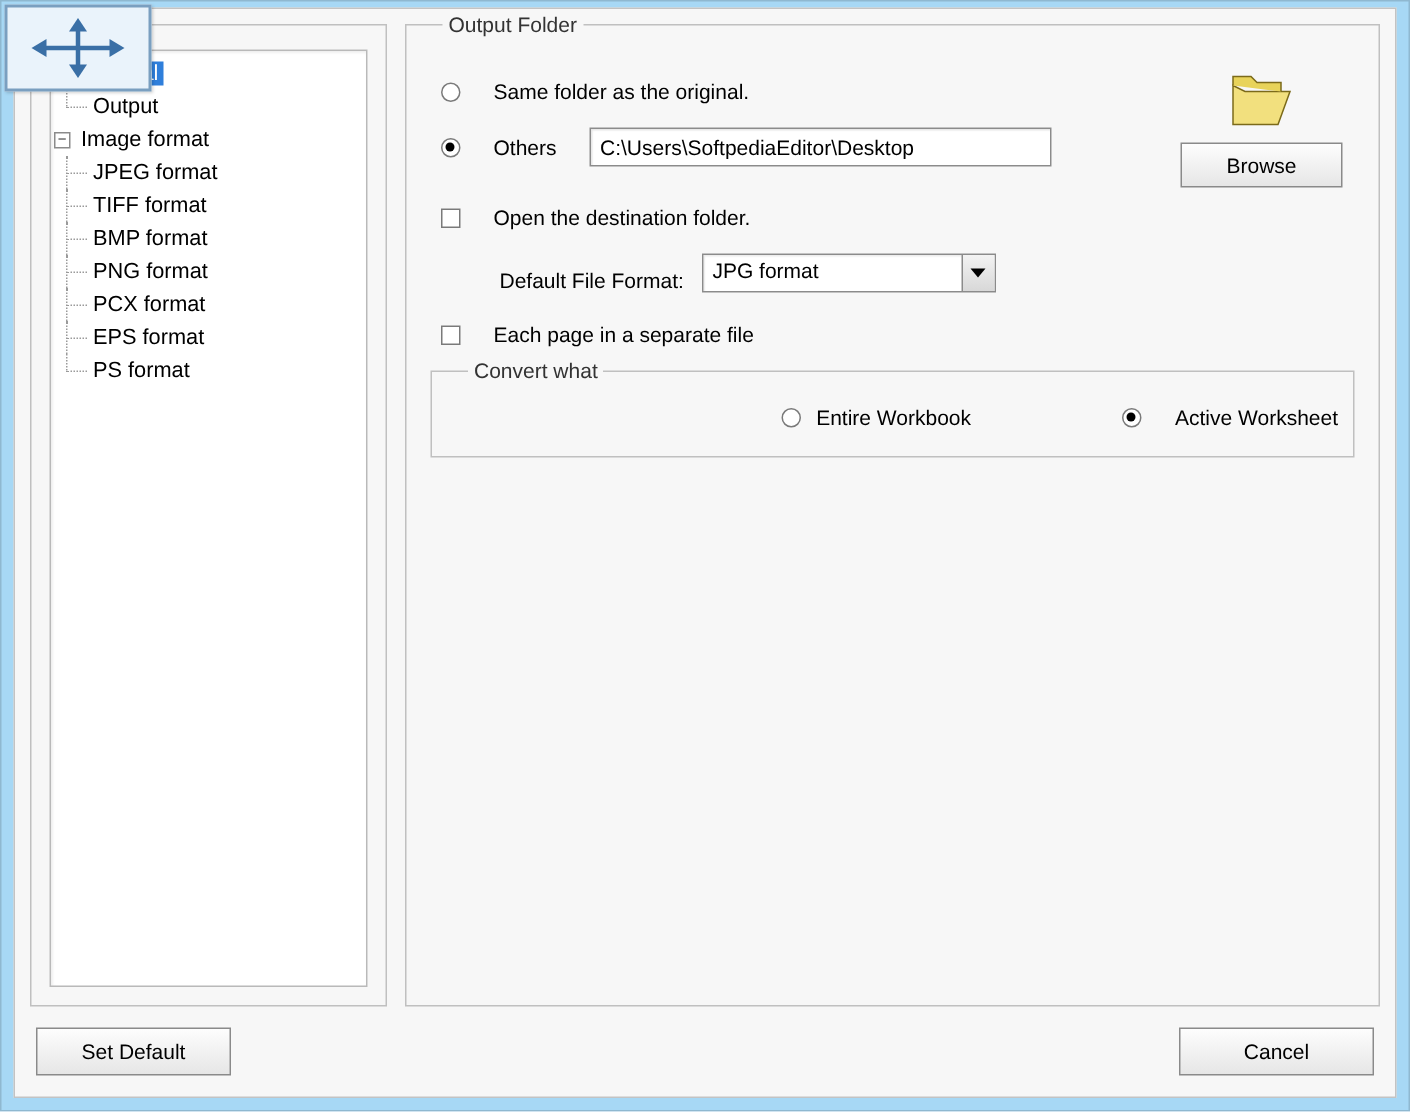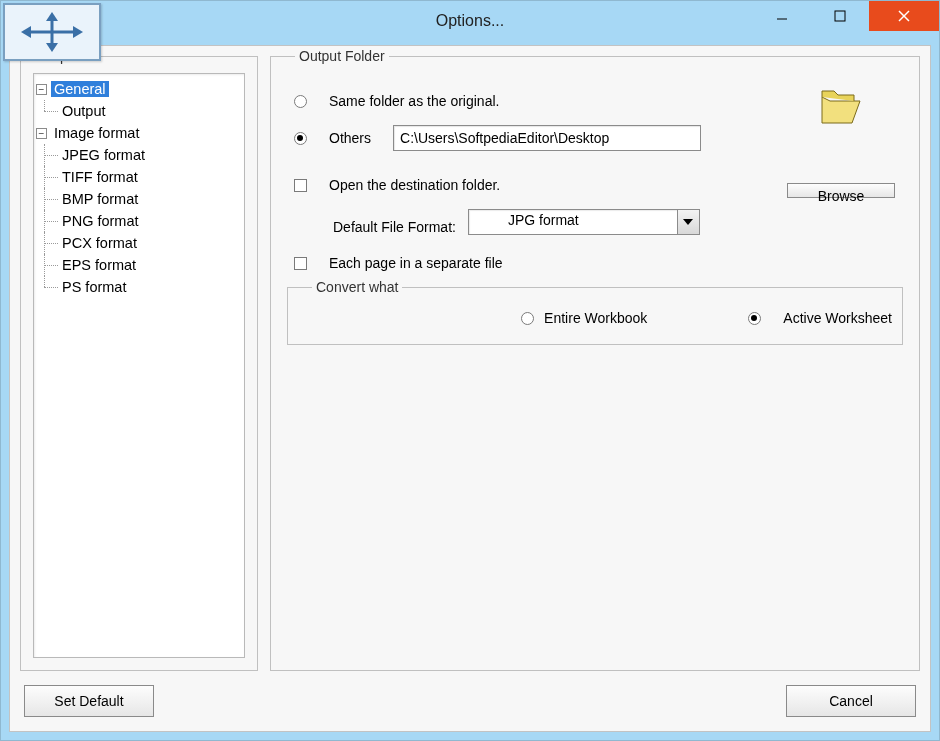--- a/index.html
+++ b/index.html
@@ -178,35 +178,34 @@
   .folder-icn {
     width: 50px; height: 44px;
   }
   .btn {
     border: 1px solid #8a8a8a;
     background: linear-gradient(#fdfdfd, #e6e6e6);
     font-family: inherit; font-size: 14px;
     cursor: pointer;
     padding: 4px 8px;
   }
-  .browse-btn { width: 108px; height: 15px; margin-top: 48px; }
+  .browse-btn { width: 108px; height: 30px; }
 
   .format-row {
     display: flex; align-items: flex-end;
     margin: 10px 0 10px 50px;
     gap: 12px;
   }
   .select-box {
     display: flex; align-items: stretch;
-    width: 232px; height: 26px;
+    width: 196px; height: 26px;
     border: 1px solid #8b8b8b;
     background: #fff;
     box-shadow: inset 1px 1px 1px rgba(0,0,0,0.08);
     cursor: pointer;
-    padding-left: 33px;
   }
   .select-text { flex: 1; padding: 2px 6px; }
   .select-btn {
     width: 22px;
     border-left: 1px solid #8b8b8b;
     background: linear-gradient(#f3f3f3,#d8d8d8);
     display: flex; align-items: center; justify-content: center;
   }
   .tri-down {
     width: 0; height: 0;
@@ -260,41 +259,20 @@
       </g>
       <g fill="#3a6fa6">
         <polygon points="33,0 27,9 39,9"></polygon>
         <polygon points="33,40 27,31 39,31"></polygon>
         <polygon points="2,20 12,14 12,26"></polygon>
         <polygon points="64,20 54,14 54,26"></polygon>
       </g>
     </svg>
   </div>
 
-  <div class="titlebar">
-    <div class="titlebar-title">Options...</div>
-    <div class="titlebar-buttons">
-      <div class="tb-btn minimize">
-        <svg width="14" height="14">
-            <line class="tb-glyph" x1="2" y1="10" x2="12" y2="10"></line>
-          </svg>
-      </div>
-      <div class="tb-btn maximize">
-        <svg width="14" height="14">
-            <rect class="tb-glyph" x="2" y="2" width="10" height="10"></rect>
-          </svg>
-      </div>
-      <div class="tb-btn close">
-        <svg width="14" height="14">
-          <line class="tb-glyph" x1="2" y1="2" x2="12" y2="12"></line>
-          <line class="tb-glyph" x1="12" y1="2" x2="2" y2="12"></line>
-        </svg>
-      </div>
-    </div>
-  </div>
 
   <div class="client">
     <div class="upper">
 
       <div class="groupbox tree-group">
         <div class="groupbox-title">Options</div>
         <div class="tree-inner">
 
           <div class="tree-row">
             <span class="expander">−</span>

